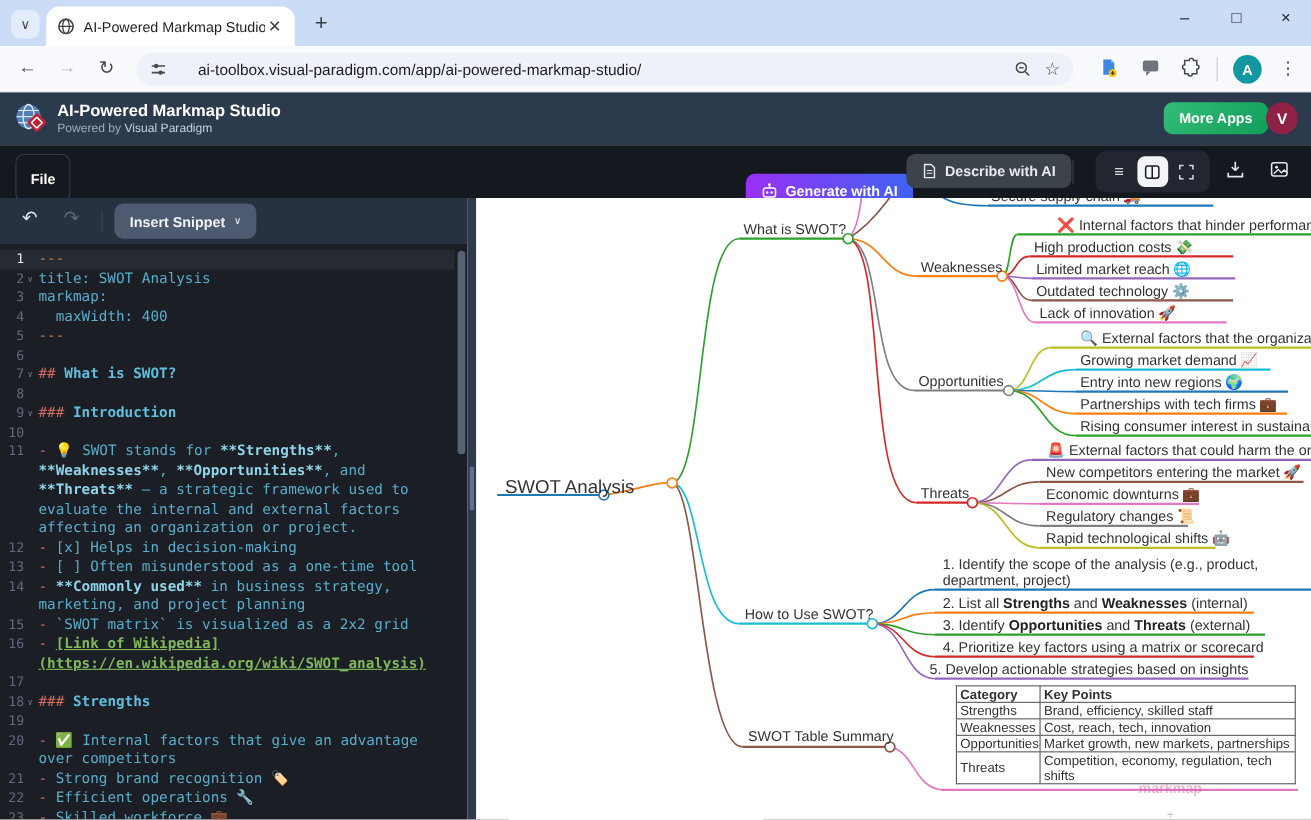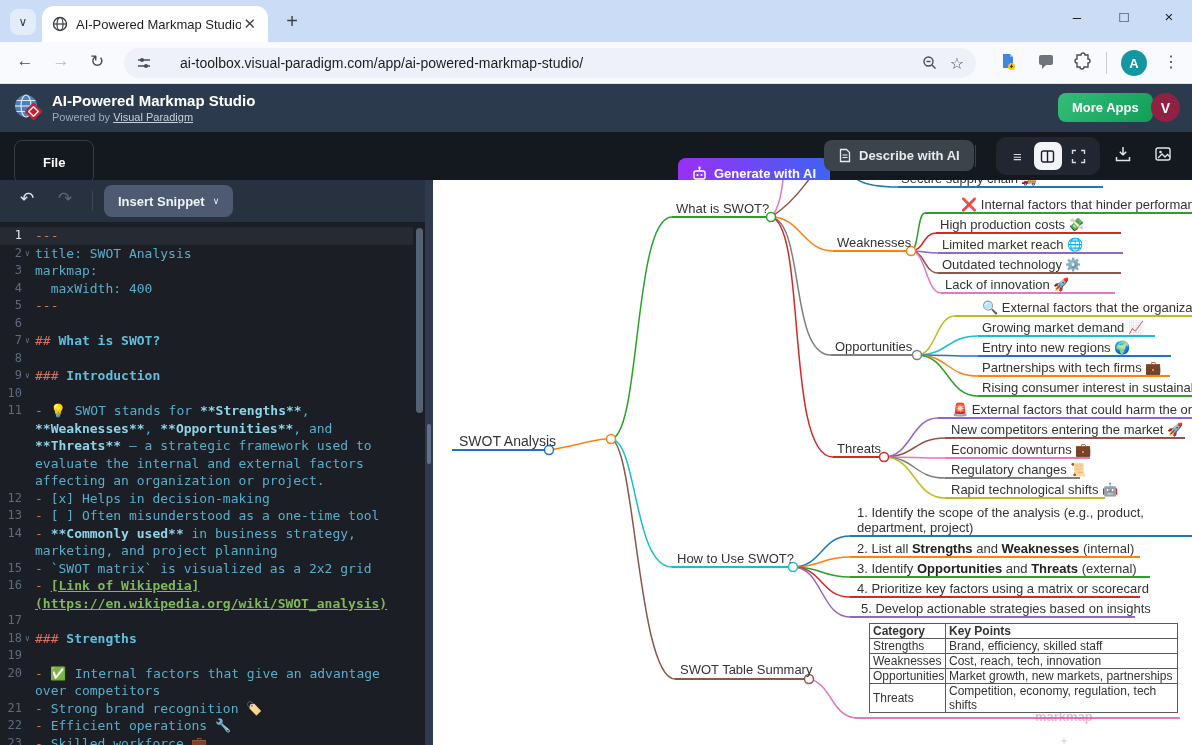--- a/index.html
+++ b/index.html
@@ -27,30 +27,30 @@
   .bar-ic { position:absolute; top:10px; color:#5f6368; }
   .avatarA { position:absolute; left:1121px; top:8px; width:26px; height:26px; border-radius:50%; background:#1398a3;
     color:#fff; font-size:13px; font-weight:bold; display:flex; align-items:center; justify-content:center; }
   .vline { position:absolute; left:1106px; top:10px; width:1px; height:22px; background:#c7ccd4; }
 
   
   .apphead { position:relative; height:48px; background:#2c3a4d; }
   .logo { position:absolute; left:12px; top:8px; }
   .apptitle { position:absolute; left:52px; top:8px; font-size:15px; font-weight:bold; color:#fff; }
   .appsub { position:absolute; left:52px; top:27px; font-size:11px; color:#9fabba; }
-  .appsub a { color:#c6d1dd; text-decoration:underline; }
+  .appsub a { color:#c6d1dd; }
   .moreapps { position:absolute; left:1058px; top:9px; height:29px; padding:0 14px; border-radius:8px;
     background:linear-gradient(135deg,#34bd79,#0f9e58); color:#fff; font-size:13px; font-weight:bold;
     display:flex; align-items:center; border:none; }
   .avatarV { position:absolute; left:1151px; top:9px; width:29px; height:29px; border-radius:50%; background:#8e2144;
     color:#fff; font-size:14px; font-weight:bold; display:flex; align-items:center; justify-content:center; }
 
   
   .apptool { position:relative; height:48px; background:#14181f; }
-  .filebtn { position:absolute; left:14px; top:8px; height:44px; padding:0 28px; border-radius:8px;
+  .filebtn { position:absolute; left:14px; top:8px; height:44px; padding:0 13px; border-radius:8px;
     background:transparent; border:1px solid #363c46; color:#fff; font-size:13px; font-weight:bold;
     display:flex; align-items:center; }
   .genbtn { position:absolute; left:678px; top:26px; height:31px; padding:0 14px; border-radius:8px;
     background:linear-gradient(90deg,#9a30f5,#3e63f4); color:#fff; font-size:13px; font-weight:bold;
     display:flex; align-items:center; gap:7px; border:none; }
   .descbtn { position:absolute; left:824px; top:8px; height:31px; padding:0 14px; border-radius:8px;
     background:#3d434b; color:#e8eaed; font-size:13px; font-weight:bold; display:flex; align-items:center; gap:7px; border:none; }
   .tooldiv { position:absolute; left:975px; top:13px; width:1px; height:22px; background:#3a4049; }
   .icongroup { position:absolute; left:996px; top:5px; width:104px; height:38px; background:#222630; border-radius:10px;
     display:flex; align-items:center; justify-content:space-around; padding:0 6px; }
@@ -432,21 +432,21 @@
           <circle cx="338" cy="37" r="4.5" stroke="#2ca02c"></circle>
           <circle cx="478" cy="71" r="4.5" stroke="#ff7f0e"></circle>
           <circle cx="484" cy="175" r="4.5" stroke="#7f7f7f"></circle>
           <circle cx="451" cy="277" r="4.5" stroke="#d62728"></circle>
           <circle cx="360" cy="387" r="4.5" stroke="#17becf"></circle>
           <circle cx="376" cy="499" r="4.5" stroke="#8c564b"></circle>
         </g>
       </svg>
 
       <div class="mtxt" style="left:468px; top:-9px">Secure supply chain 🚚</div>
-      <div class="mtxt" style="left:26px; top:253px; font-size:14px">SWOT Analysis</div>
+      <div class="mtxt" style="left:26px; top:253px; font-size:17px">SWOT Analysis</div>
       <div class="mtxt" style="left:243px; top:21px">What is SWOT?</div>
 
       <div class="mtxt" style="left:404px; top:55px">Weaknesses</div>
       <div class="mtxt" style="left:528px; top:17px">❌ Internal factors that hinder performance</div>
       <div class="mtxt" style="left:507px; top:37px">High production costs 💸</div>
       <div class="mtxt" style="left:509px; top:57px">Limited market reach 🌐</div>
       <div class="mtxt" style="left:509px; top:77px">Outdated technology ⚙️</div>
       <div class="mtxt" style="left:512px; top:97px">Lack of innovation 🚀</div>
 
       <div class="mtxt" style="left:402px; top:159px">Opportunities</div>
@@ -462,21 +462,21 @@
       <div class="mtxt" style="left:518px; top:262px">Economic downturns 💼</div>
       <div class="mtxt" style="left:518px; top:282px">Regulatory changes 📜</div>
       <div class="mtxt" style="left:518px; top:302px">Rapid technological shifts 🤖</div>
 
       <div class="mtxt" style="left:244px; top:371px">How to Use SWOT?</div>
       <div class="mtxt" style="left:424px; top:325px">1. Identify the scope of the analysis (e.g., product,</div>
       <div class="mtxt" style="left:424px; top:340px">department, project)</div>
       <div class="mtxt" style="left:424px; top:361px"><span>2. List all </span><b>Strengths</b><span> and </span><b>Weaknesses</b><span> (internal)</span></div>
       <div class="mtxt" style="left:424px; top:381px"><span>3. Identify </span><b>Opportunities</b><span> and </span><b>Threats</b><span> (external)</span></div>
       <div class="mtxt" style="left:424px; top:401px">4. Prioritize key factors using a matrix or scorecard</div>
-      <div class="mtxt" style="left:428px; top:421px">5. Develop actionable strategies based on insights</div>
+      <div class="mtxt" style="left:412px; top:421px">5. Develop actionable strategies based on insights</div>
 
       <div class="mtxt" style="left:247px; top:482px">SWOT Table Summary</div>
 
       <div class="wmark">
         <span class="brand">markmap</span>
         <span class="wic">＋</span>
         <span class="wic">−</span>
         <span class="wic">⤢</span>
         <span class="wic">▣</span>
       </div>

